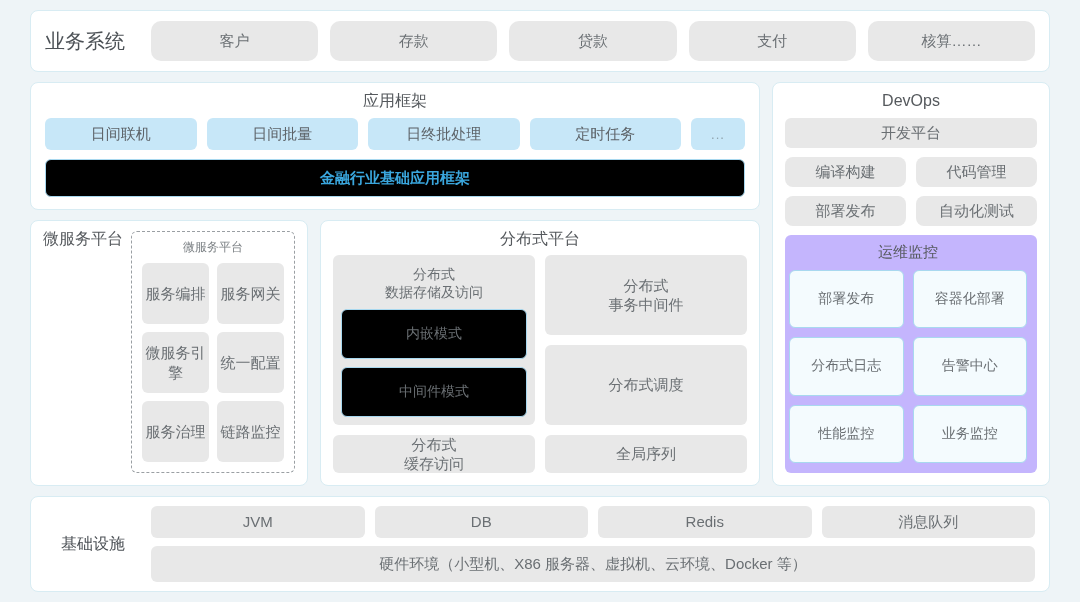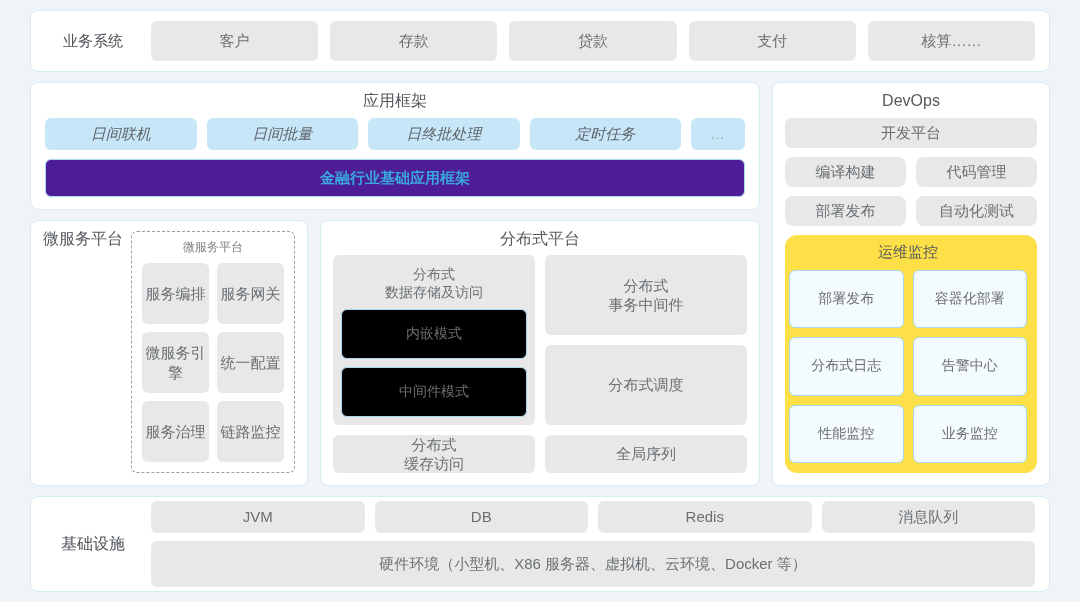--- a/index.html
+++ b/index.html
@@ -49,37 +49,37 @@
   }
   .section-title {
     text-align: center;
     font-size: 16px;
     color: #55595d;
     line-height: 1;
   }
 
   
   .biz-row { height: 62px; display: flex; align-items: center; padding: 0 14px; gap: 10px; flex: 0 0 62px; }
-  .biz-label { width: 96px; flex: 0 0 96px; text-align: center; font-size: 15px; color: #4c5156; }
+  .biz-label { width: 96px; flex: 0 0 96px; font-size: 20px; color: #4c5156; }
   .biz-items { flex: 1; display: flex; gap: 12px; }
-  .biz-items .tile { flex: 1; height: 40px; }
+  .biz-items .tile { flex: 1; height: 40px; border-radius: 10px; }
 
   
   .mid { flex: 1; display: flex; gap: 12px; min-height: 0; }
   .mid-left { flex: 1; display: flex; flex-direction: column; gap: 10px; min-width: 0; }
   .mid-right { width: 278px; flex: 0 0 278px; }
 
   
   .appfw { padding: 10px 14px 12px 14px; display: flex; flex-direction: column; gap: 9px; flex: 0 0 auto; }
   .appfw-items { display: flex; gap: 10px; }
   .appfw-items .tile-blue { height: 32px; }
-  .appfw-items .f1 { flex: 1; font-style: italic; }
+  .appfw-items .f1 { flex: 1; }
   .appfw-items .dots { flex: 0 0 54px; font-size: 13px; letter-spacing: 1px; color: #8fa3ad; }
   .appfw-base {
-    height: 38px; background:#4c1d95; border: 1px solid #a8d8ef; border-radius: 6px;
+    height: 38px; background:#000000; border: 1px solid #a8d8ef; border-radius: 6px;
     display: flex; align-items: center; justify-content: center;
     color: #3aa6dd; font-size: 15px; font-weight: bold;
   }
 
   
   .plat-row { flex: 1; display: flex; gap: 12px; min-height: 0; }
   .ms-card { width: 278px; flex: 0 0 278px; padding: 10px 12px 12px 12px; display: flex; flex-direction: row; gap: 8px; }
   .ms-inner {
     flex: 1; border: 1px dashed #9a9fa3; border-radius: 6px;
     padding: 7px 10px 10px 10px; display: flex; flex-direction: column; gap: 7px;
@@ -91,32 +91,32 @@
   .dist-grid { flex: 1; display: grid; grid-template-columns: 1fr 1fr; grid-template-rows: 1fr 1fr; gap: 10px; }
   .dist-tall { grid-row: 1 / span 2; flex-direction: column; justify-content: flex-start; padding: 10px 8px 8px 8px; gap: 8px; }
   .dist-tall .lbl { font-size: 14px; line-height: 1.3; white-space: pre-line; color: #6a6f73; text-align:center; }
   .dist-tall .tile-white { width: 100%; flex: 1; }
 
   
   .devops { height: 100%; padding: 10px 12px 12px 12px; display: flex; flex-direction: column; gap: 9px; }
   .devops .tile { height: 30px; }
   .devops-pair { display: flex; gap: 10px; }
   .devops-pair .tile { flex: 1; border-radius: 8px; }
-  .ops-box { flex: 1; background: #fde047; border-radius: 12px; padding: 8px 10px 10px 4px; display: flex; flex-direction: column; gap: 8px; min-height: 0; }
+  .ops-box { flex: 1; background: #c4b5fd; border-radius: 6px; padding: 8px 10px 10px 4px; display: flex; flex-direction: column; gap: 8px; min-height: 0; }
   .ops-title { text-align: center; font-size: 15px; color: #55595d; }
   .ops-grid { flex: 1; display: grid; grid-template-columns: 1fr 1fr; grid-template-rows: 1fr 1fr 1fr; gap: 9px; }
   .ops-grid .tile-white { background: #f4fbfe; }
 
   
   .infra { flex: 0 0 96px; display: flex; align-items: center; padding: 0 14px; gap: 10px; }
   .infra-label { width: 96px; flex: 0 0 96px; text-align: center; font-size: 16px; color: #4c5156; }
   .infra-right { flex: 1; display: flex; flex-direction: column; gap: 8px; }
   .infra-top { display: flex; gap: 10px; align-items: flex-end; }
   .infra-top .tile { flex: 1; height: 32px; }
-  .infra-bottom .tile { width: 100%; height: 46px; }
+  .infra-bottom .tile { width: 100%; height: 36px; }
 </style>
 </head>
 <body>
 
 <div class="page">
 
   <div class="card biz-row">
     <div class="biz-label">业务系统</div>
     <div class="biz-items">
       <div class="tile">客户</div>

